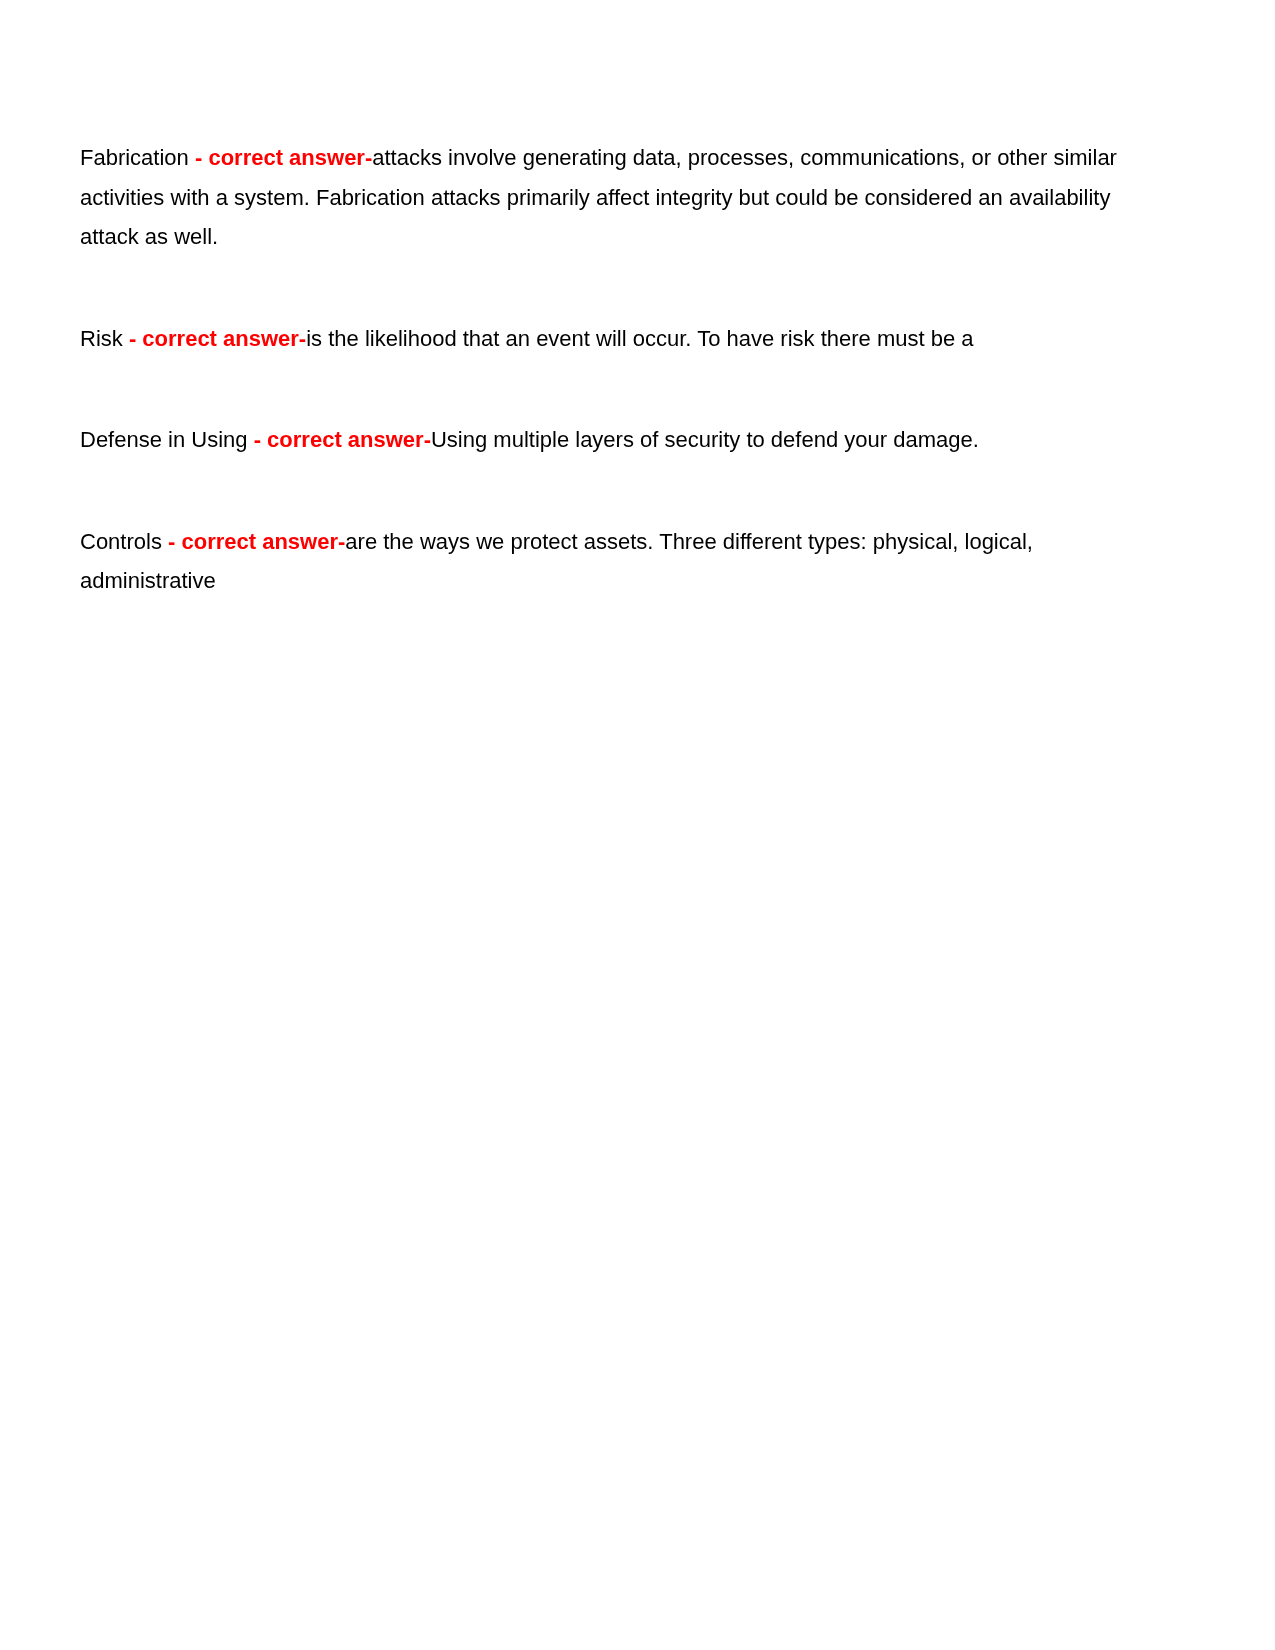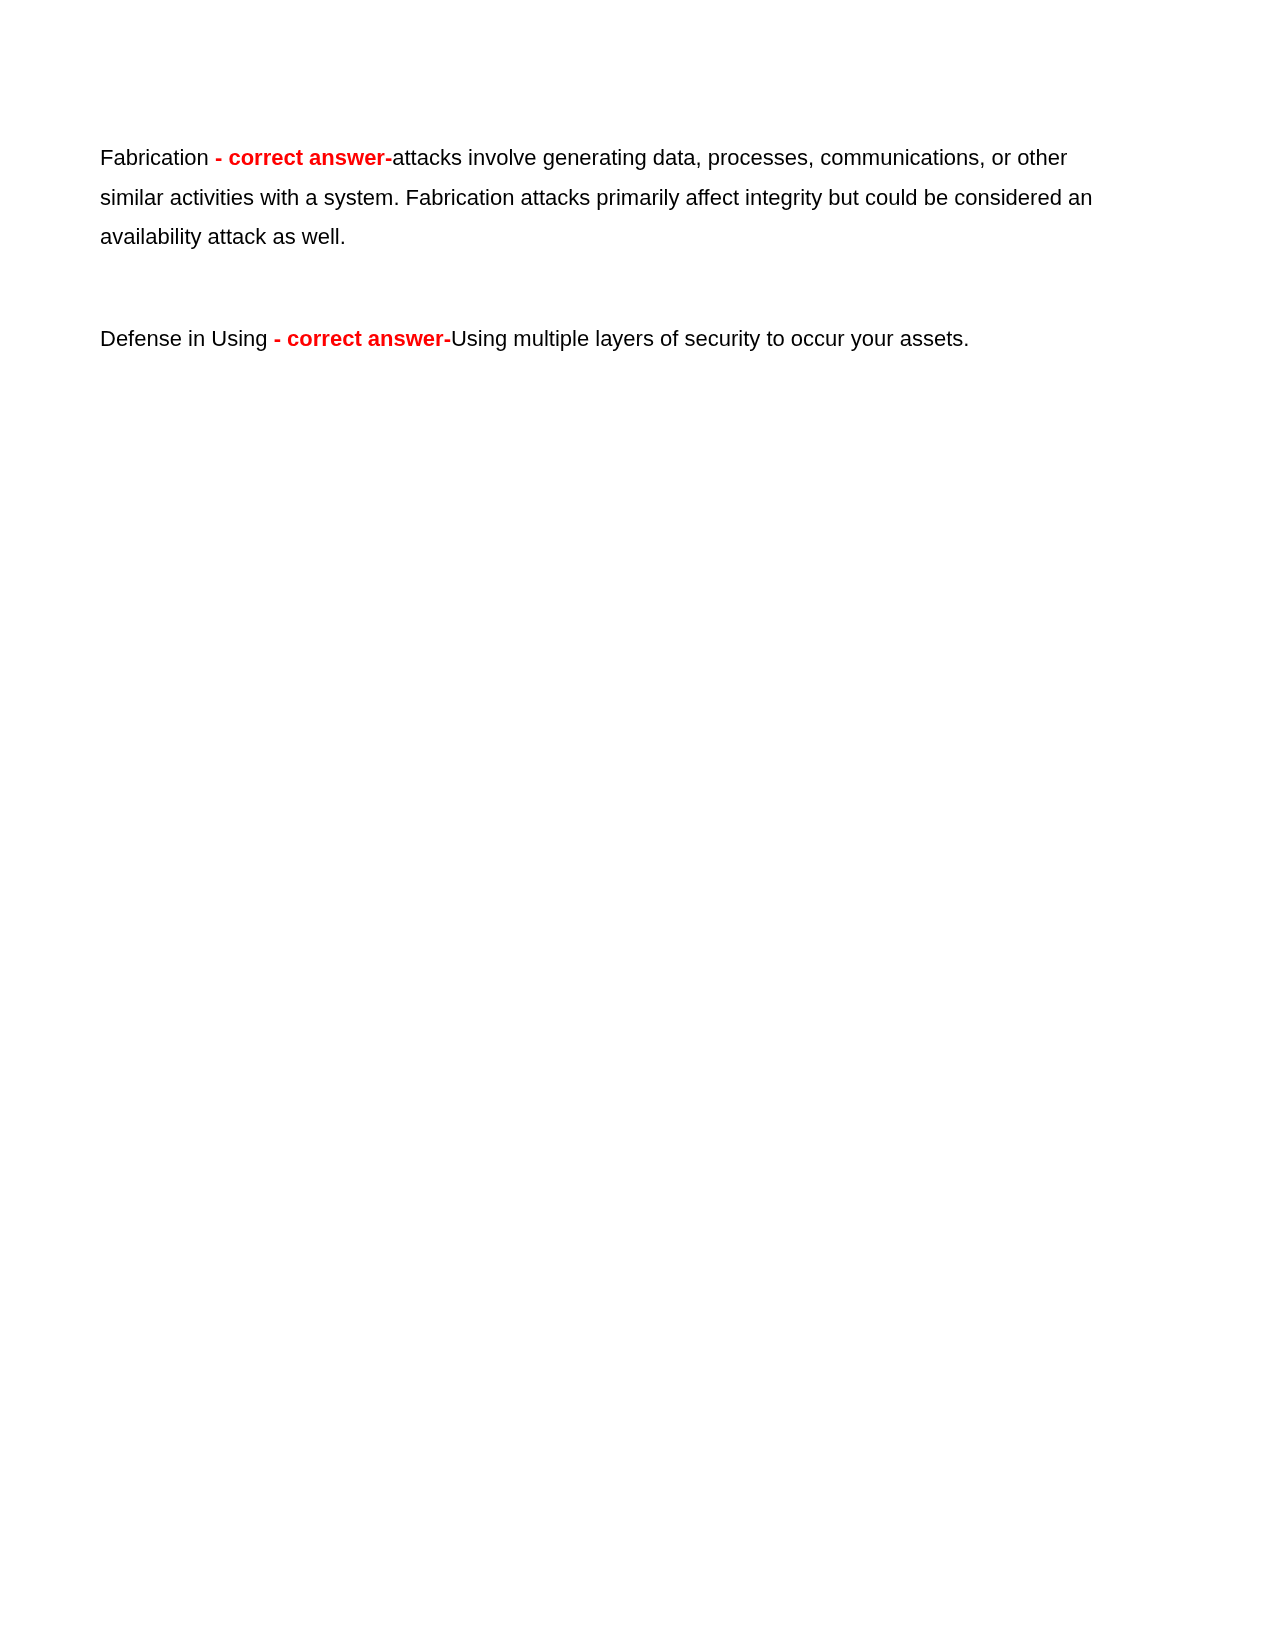--- a/index.html
+++ b/index.html
@@ -6,21 +6,21 @@
   html, body {
     margin: 0;
     padding: 0;
     background: #ffffff;
   }
   .page {
     width: 1275px;
     height: 1650px;
     margin: 0 auto;
     background: #ffffff;
-    padding: 138px 144px 0 100px;
+    padding: 138px 144px 0 80px;
     font-family: "Liberation Sans", "DejaVu Sans", sans-serif;
     font-size: 22px;
     line-height: 39.5px;
     color: #000000;
     overflow: hidden;
   }
   .entry {
     margin: 0 0 62px 0;
   }
   .entry p {
@@ -43,24 +43,28 @@
 </head>
 <body>
 
 <div class="page">
 
   <div class="entry">
     <p><span class="term">Fabrication</span> <span class="marker">- correct answer-</span><span class="definition">attacks involve generating data, processes, communications, or other similar activities with a system. Fabrication attacks primarily affect integrity but could be considered an availability attack as well.</span></p>
   </div>
 
   <div class="entry">
+    <p><span class="term">Risk</span> <span class="marker">- correct answer-</span><span class="definition">is the likelihood that an event will occur. To have risk there must be a</span></p>
   </div>
 
 
 
 
 
   <div class="entry">
-    <p><span class="term">Defense in Using</span> <span class="marker">- correct answer-</span><span class="definition">Using multiple layers of security to occur your assets.</span></p>
+    <p><span class="term">Defense in Using</span> <span class="marker">- correct answer-</span><span class="definition">Using multiple layers of security to defend your damage.</span></p>
   </div>
 
+  <div class="entry">
+    <p><span class="term">Controls</span> <span class="marker">- correct answer-</span><span class="definition">are the ways we protect assets. Three different types: physical, logical, administrative</span></p>
+  </div>
 
 </div>
 
 </body></html>

